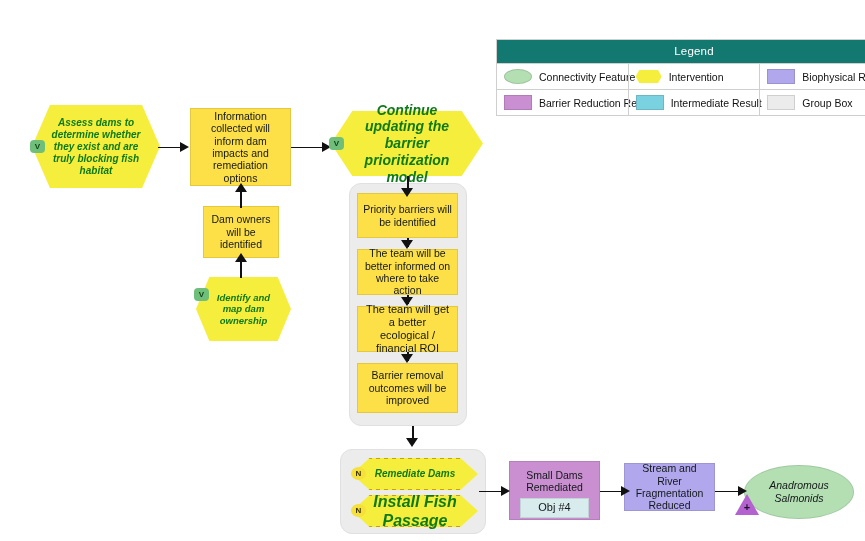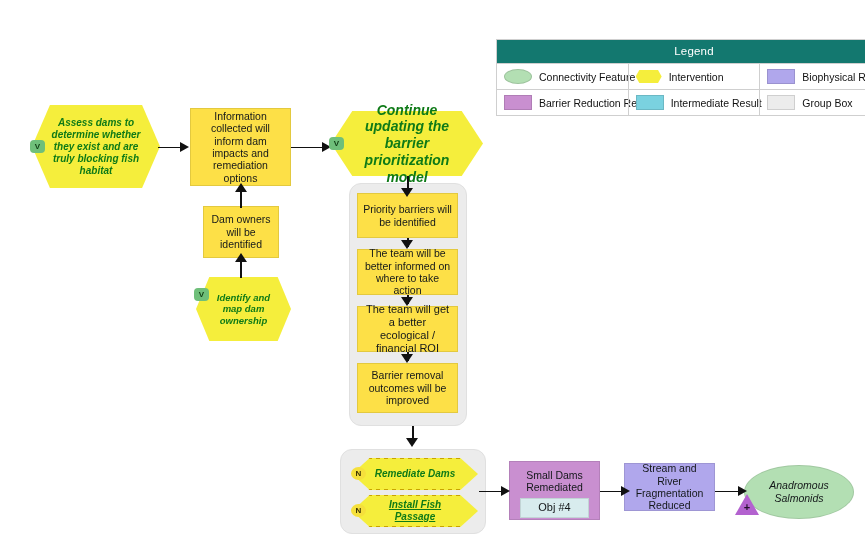--- a/index.html
+++ b/index.html
@@ -370,21 +370,21 @@
   <div class="hex dashed" style="left:352px; top:458px; width:126px; height:32px;">
     <div class="hex-shape"></div>
     <div class="hex-dash"></div>
     <div class="hex-label" style="font-size:10px;">Remediate Dams</div>
   </div>
   <div class="badge-n" style="left:351px; top:467px;">N</div>
 
   <div class="hex dashed" style="left:352px; top:495px; width:126px; height:32px;">
     <div class="hex-shape"></div>
     <div class="hex-dash"></div>
-    <div class="hex-label" style="font-size:10px;text-decoration:underline;">Install Fish Passage</div>
+    <div class="hex-label" style="font-size:16px;">Install Fish Passage</div>
   </div>
   <div class="badge-n" style="left:351px; top:504px;">N</div>
 
   <div class="node rect rect-barrier" style="left:509px; top:461px; width:91px; height:59px; font-size:10.5px; display:block;">
     <div style="padding-top:7px; text-align:center; line-height:1.18;">Small Dams Remediated</div>
     <div class="obj-tag">Obj #4</div>
   </div>
 
   <div class="node rect rect-biophysical" style="left:624px; top:463px; width:91px; height:48px; font-size:10.5px;">
     <div class="rect-inner">Stream and River Fragmentation Reduced</div>

